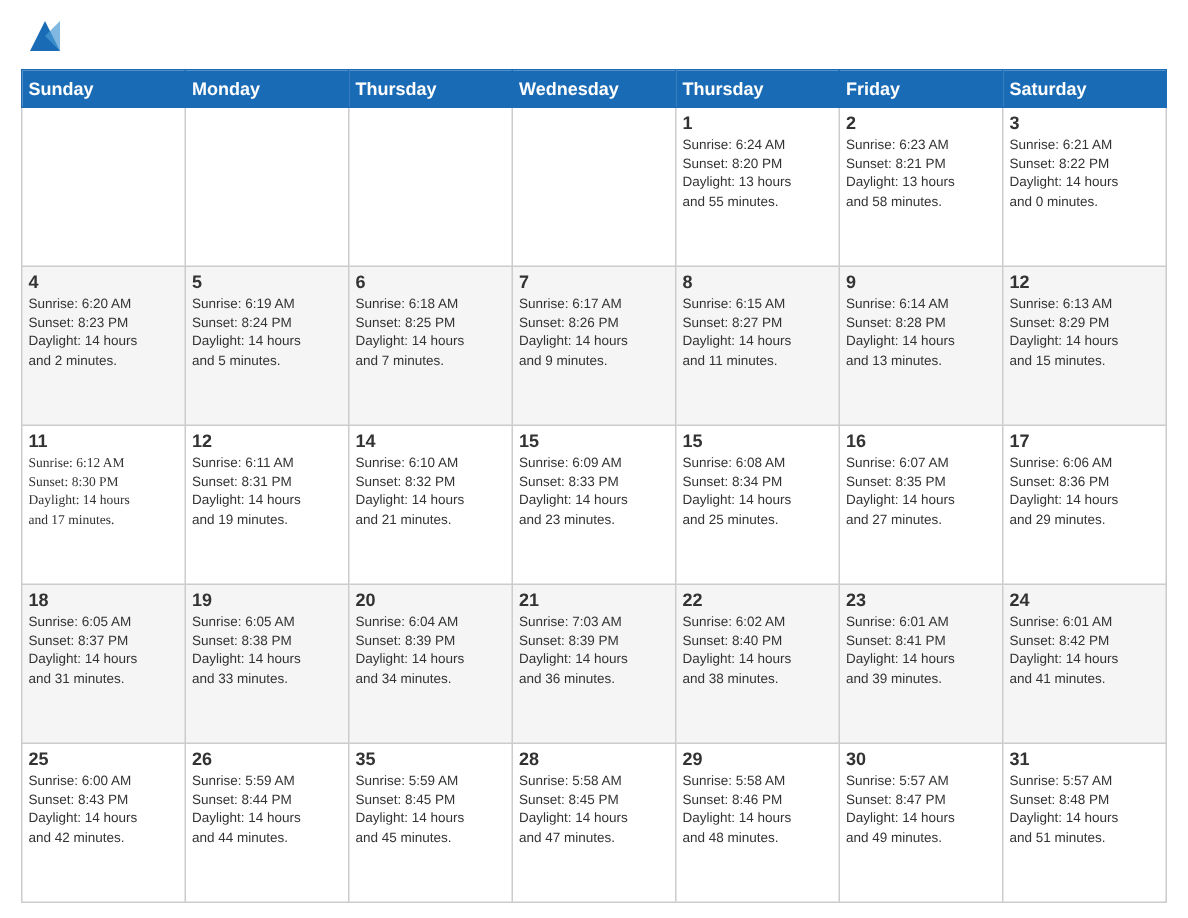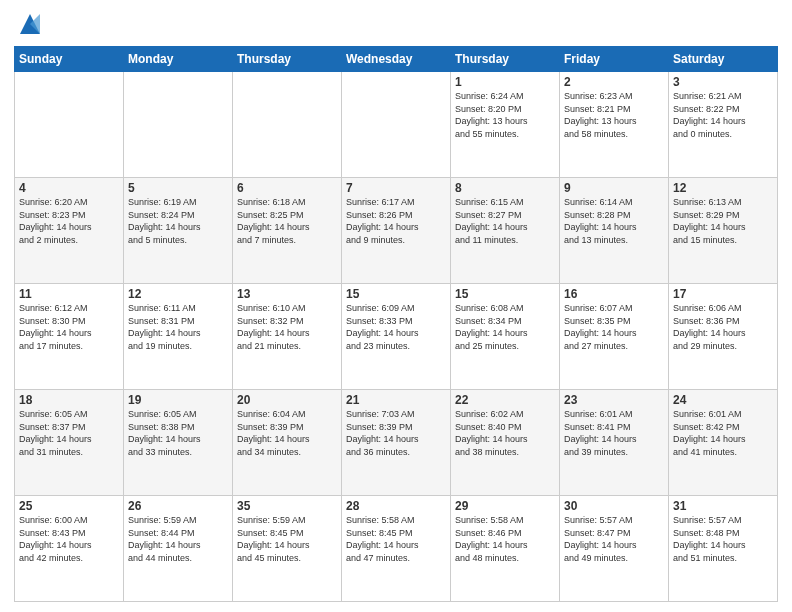--- a/index.html
+++ b/index.html
@@ -215,34 +215,34 @@
             <span class="day-number">12</span>
             <div class="day-info" style="white-space: pre-line;">Sunrise: 6:13 AM
 Sunset: 8:29 PM
 Daylight: 14 hours
 and 15 minutes.</div>
           </td>
         </tr>
         <tr class="row-odd">
           <td>
             <span class="day-number">11</span>
-            <div class="day-info" style="white-space: pre-line;">Sunrise: 6:12 AM
+            <div class="day-info" style="white-space: pre-line; font-family: Liberation Serif, serif;">Sunrise: 6:12 AM
 Sunset: 8:30 PM
 Daylight: 14 hours
 and 17 minutes.</div>
           </td>
           <td>
             <span class="day-number">12</span>
             <div class="day-info" style="white-space: pre-line;">Sunrise: 6:11 AM
 Sunset: 8:31 PM
 Daylight: 14 hours
 and 19 minutes.</div>
           </td>
           <td>
-            <span class="day-number">13</span>
+            <span class="day-number">14</span>
             <div class="day-info" style="white-space: pre-line;">Sunrise: 6:10 AM
 Sunset: 8:32 PM
 Daylight: 14 hours
 and 21 minutes.</div>
           </td>
           <td>
             <span class="day-number">15</span>
             <div class="day-info" style="white-space: pre-line;">Sunrise: 6:09 AM
 Sunset: 8:33 PM
 Daylight: 14 hours

